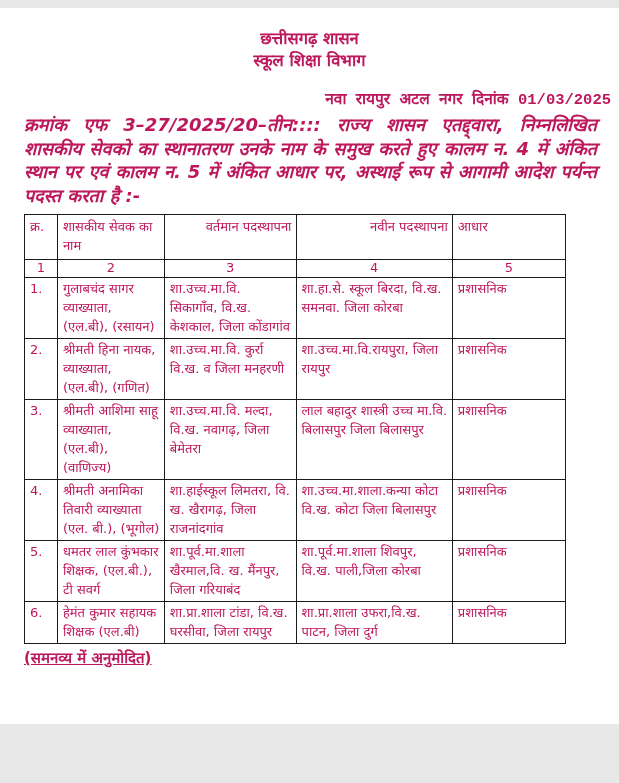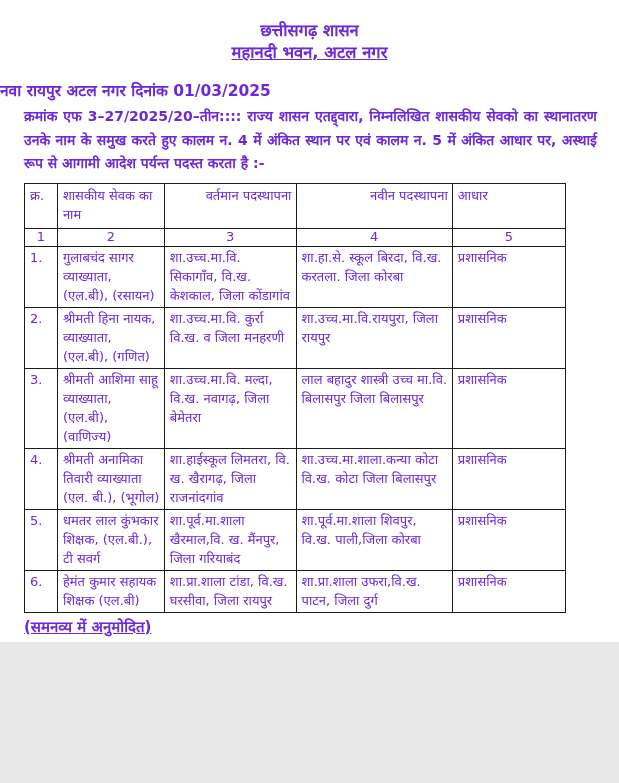--- a/index.html
+++ b/index.html
@@ -1,26 +1,26 @@
 <!DOCTYPE html>
 <html><head>
 <meta charset="utf-8">
 <style>
   html,body{margin:0;padding:0;background:#e8e8e8;}
   .page{
-    width:619px;height:642px;margin:0 auto;background:#ffffff;
+    width:619px;height:716px;margin:8px auto;background:#ffffff;
     font-family:"DejaVu Sans","Liberation Sans",sans-serif;
-    color:#6d28d9;font-weight:bold;position:relative;overflow:hidden;
+    color:#be185d;font-weight:bold;position:relative;overflow:hidden;
     box-sizing:border-box;
   }
   .doc-header{text-align:center;padding-top:20px;font-size:16.5px;line-height:22px;}
   .doc-header .u{text-decoration:underline;}
   .order-title{margin-top:3px;font-size:17px;text-decoration:underline;}
-  .date-line{text-align:left;padding-right:8px;margin-top:15px;font-size:15.5px;}
-  .body-para{margin:4px 22px 7px 24px;font-size:14px;line-height:23.5px;text-align:justify;}
+  .date-line{text-align:right;padding-right:8px;margin-top:15px;font-size:15.5px;font-family:Liberation Mono, monospace;}
+  .body-para{margin:4px 22px 7px 24px;font-size:18px;line-height:23.5px;text-align:justify;font-style:italic;}
   table.order-table{border-collapse:collapse;margin-left:24px;width:542px;table-layout:fixed;}
   table.order-table td{
     border:1.7px solid #1a1a1a;font-size:13px;line-height:19px;
     padding:1px 4px 2px 5px;vertical-align:top;font-weight:normal;
     overflow:hidden;word-wrap:break-word;
   }
   .col-sn{width:32px;}
   .col-name{width:104px;}
   .col-cur{width:128px;}
   .col-new{width:152px;}
@@ -30,21 +30,21 @@
   td.c{text-align:right;}
   .approval-note{margin:3px 0 0 24px;font-size:15px;text-decoration:underline;}
 </style>
 </head>
 <body>
 
 <div class="page">
 
   <div class="doc-header">
     <div>छत्तीसगढ़ शासन</div>
-    <div class="u">महानदी भवन, अटल नगर</div>
+    <div>स्कूल शिक्षा विभाग</div>
   </div>
 
   <div class="date-line">नवा रायपुर अटल नगर दिनांक 01/03/2025</div>
 
   <div class="body-para"><span>क्रमांक एफ 3–27/2025/20–तीन::::</span> <span>राज्य शासन  एतद्द्वारा, निम्नलिखित शासकीय सेवको का स्थानातरण उनके नाम के समुख करते हुए कालम न. 4 में अंकित स्थान पर एवं कालम न. 5 में अंकित आधार पर, अस्थाई रूप से आगामी आदेश पर्यन्त पदस्त करता है  :-</span></div>
 
   <table class="order-table">
     <colgroup>
       <col class="col-sn">
         <col class="col-name">
@@ -64,21 +64,21 @@
         <td>1</td>
         <td>2</td>
         <td>3</td>
         <td>4</td>
         <td>5</td>
       </tr>
       <tr>
         <td>1.</td>
         <td>गुलाबचंद सागर व्याख्याता, (एल.बी), (रसायन)</td>
         <td>शा.उच्च.मा.वि. सिकागाँव, वि.ख. केशकाल, जिला कोंडागांव</td>
-        <td>शा.हा.से. स्कूल बिरदा, वि.ख. करतला. जिला कोरबा</td>
+        <td>शा.हा.से. स्कूल बिरदा, वि.ख. समनवा. जिला कोरबा</td>
         <td>प्रशासनिक</td>
       </tr>
       <tr>
         <td>2.</td>
         <td>श्रीमती हिना नायक, व्याख्याता, (एल.बी), (गणित)</td>
         <td>शा.उच्च.मा.वि. कुर्रा वि.ख. व जिला मनहरणी</td>
         <td>शा.उच्च.मा.वि.रायपुरा, जिला रायपुर</td>
         <td>प्रशासनिक</td>
       </tr>
       <tr>

